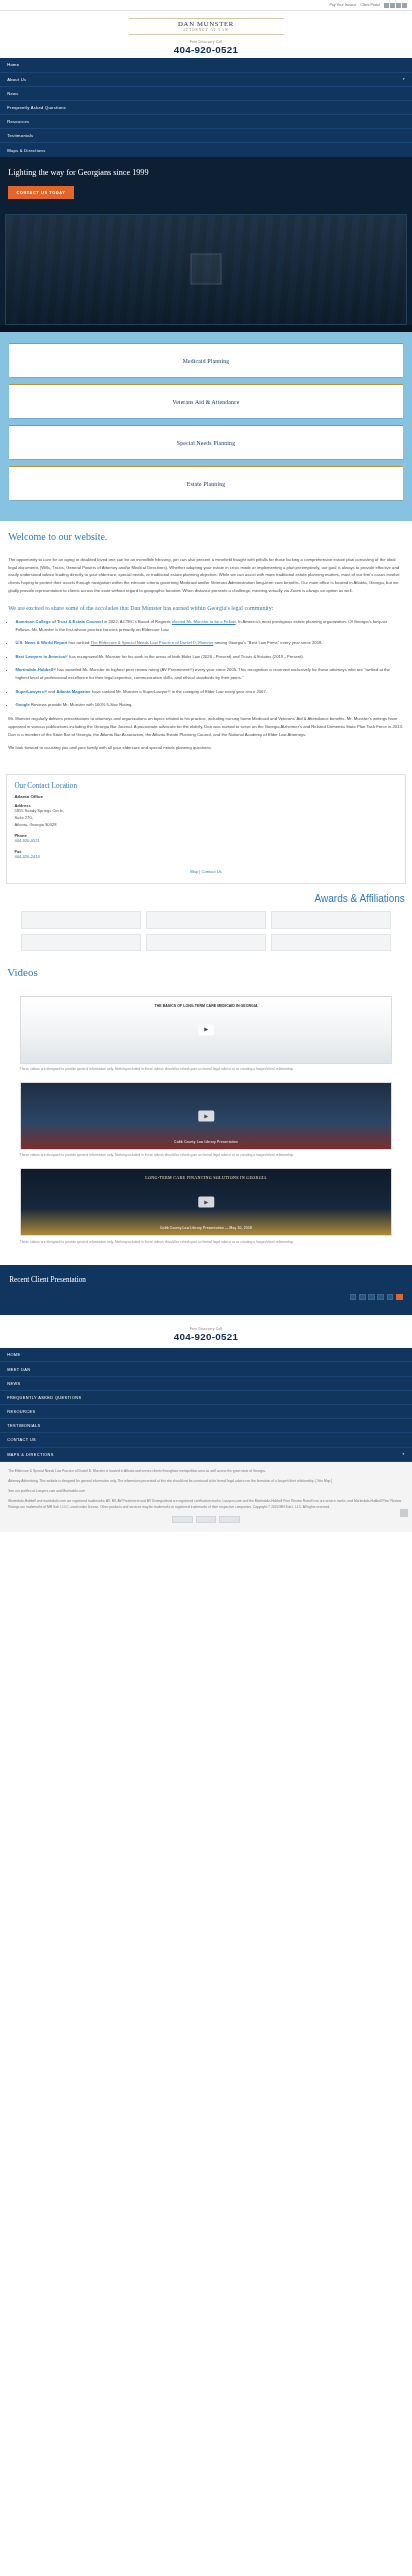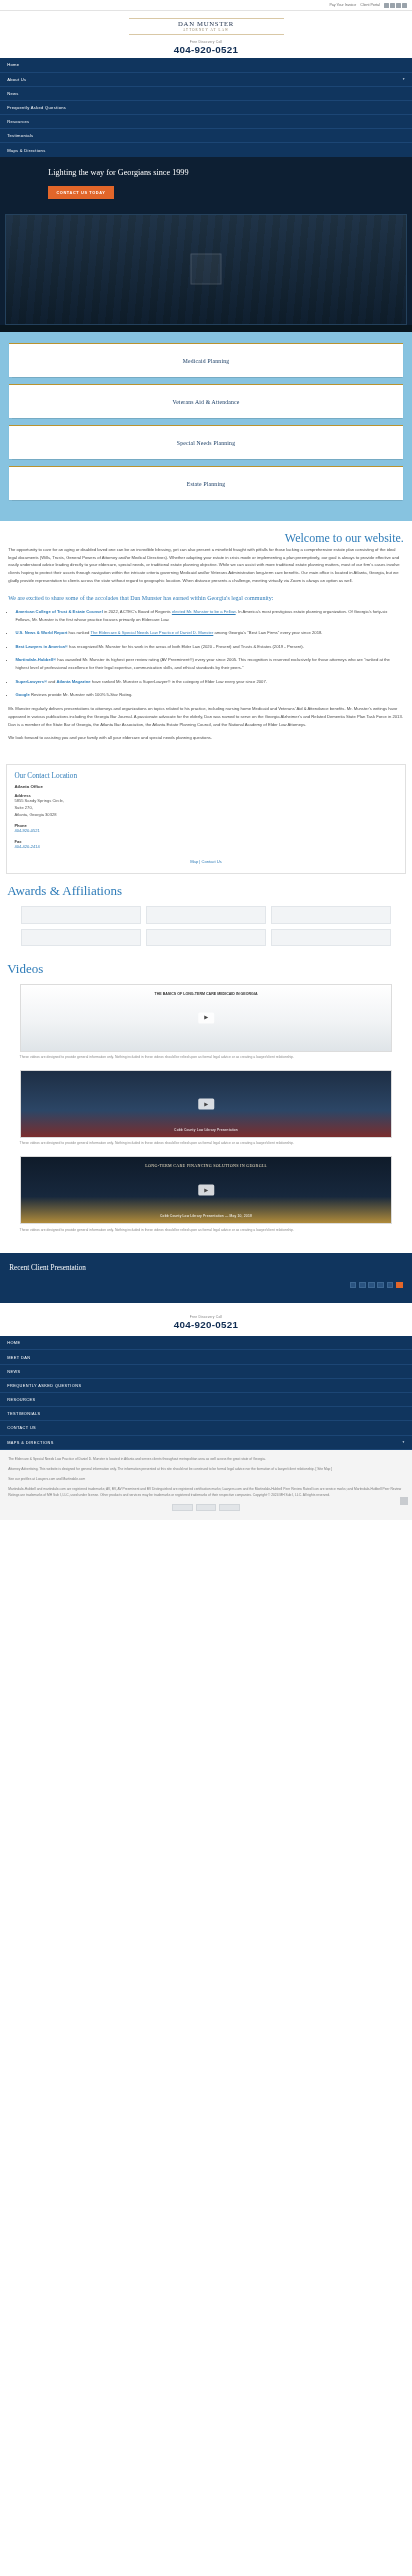--- a/index.html
+++ b/index.html
@@ -102,21 +102,20 @@
   
   .hero {
     background: #0d1f33;
     position: relative;
     overflow: hidden;
   }
   .hero-inner {
     padding: 10.3px 8.2px 9.3px 8.2px;
     position: relative;
     z-index: 2;
-    margin-left: 40px;
   }
   .hero-title {
     font-family: "Liberation Serif", serif;
     color: #ffffff;
     font-size: 8.2px;
     line-height: 1.35;
     font-weight: normal;
     margin: 0 0 8.2px 0;
   }
   .cta-btn {
@@ -174,23 +173,22 @@
 
   
   .content {
     padding: 10.3px 8.2px 12.4px 8.2px;
     background: #ffffff;
   }
   h2.sec-title {
     font-family: "Liberation Serif", serif;
     font-weight: normal;
     color: #2f7cb8;
-    font-size: 12px;
-    margin: 0 0 0 0;
-    text-align: right;
+    font-size: 10px;
+    margin: 0 0 14px 0;
   }
   h3.sub-title {
     font-family: "Liberation Serif", serif;
     font-weight: normal;
     color: #2f7cb8;
     font-size: 6px;
     line-height: 1.5;
     margin: 9.3px 0 5.2px 0;
   }
   p.body {
@@ -248,46 +246,47 @@
     text-align: center;
     font-size: 4.1px;
     color: #2f7cb8;
     margin-top: 8.2px;
   }
   .map-links a { color: #2f7cb8; text-decoration: none; }
 
   
   .awards-wrap { padding: 9.3px 7.2px 5.2px 7.2px; }
   .awards-title {
-    font-family: Liberation Serif, serif;
-    font-size: 13px;
+    font-family: Liberation Sans, sans-serif;
+    font-size: 10px;
     color: #2f7cb8;
     font-weight: normal;
     margin: 0 0 7.2px 0;
+    text-align: right;
   }
   .awards-grid {
     display: grid;
     grid-template-columns: repeat(3, 1fr);
     gap: 5.2px;
     padding: 0 13.4px;
   }
   .award-badge {
     height: 17.5px;
     background: #f2f4f6;
     border: 0.5px solid #e2e6ea;
   }
 
   
   .videos-wrap { padding: 9.3px 7.2px 10.3px 7.2px; }
   .videos-title {
     font-family: "Liberation Serif", serif;
-    font-size: 13px;
+    font-size: 11px;
     color: #2f7cb8;
     font-weight: normal;
-    margin: 0 0 7px 0;
+    margin: 0 0 18px 0;
   }
   .video-card { margin: 0 12.4px 9.3px 12.4px; }
   .video-thumb {
     height: 68px;
     position: relative;
     border: 0.5px solid #dcdcdc;
     background: #e9eef2;
     overflow: hidden;
   }
   .video-thumb.v1 {

